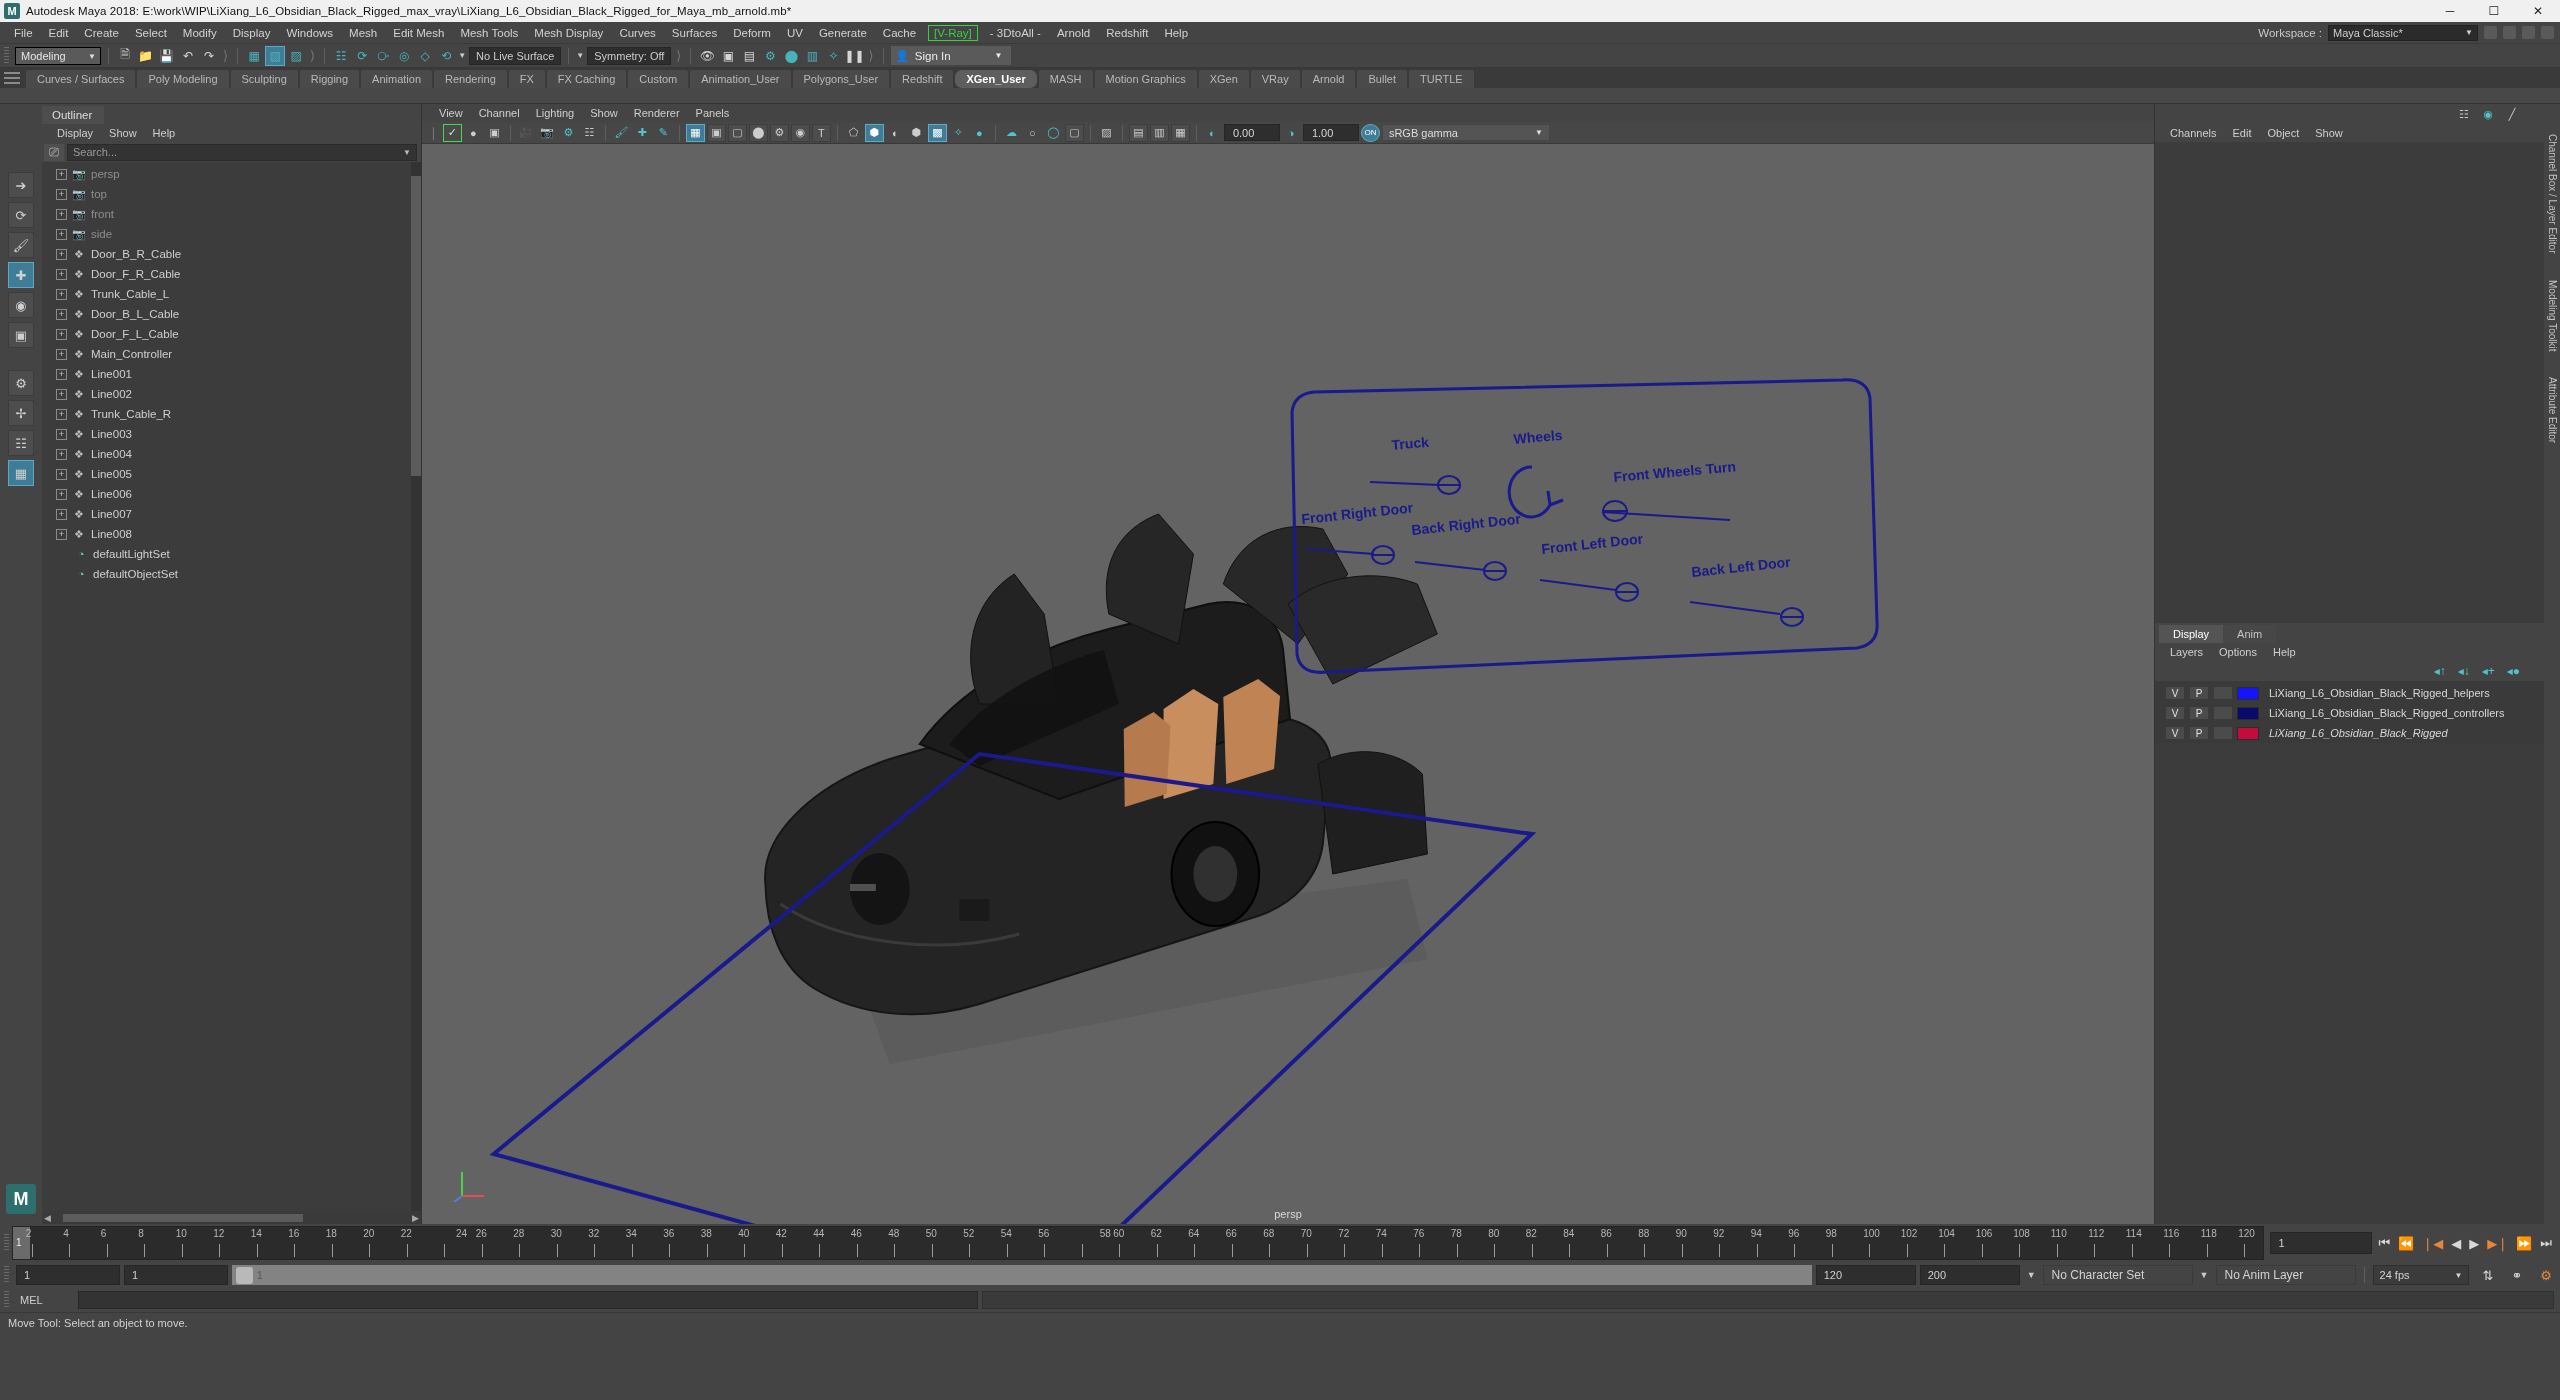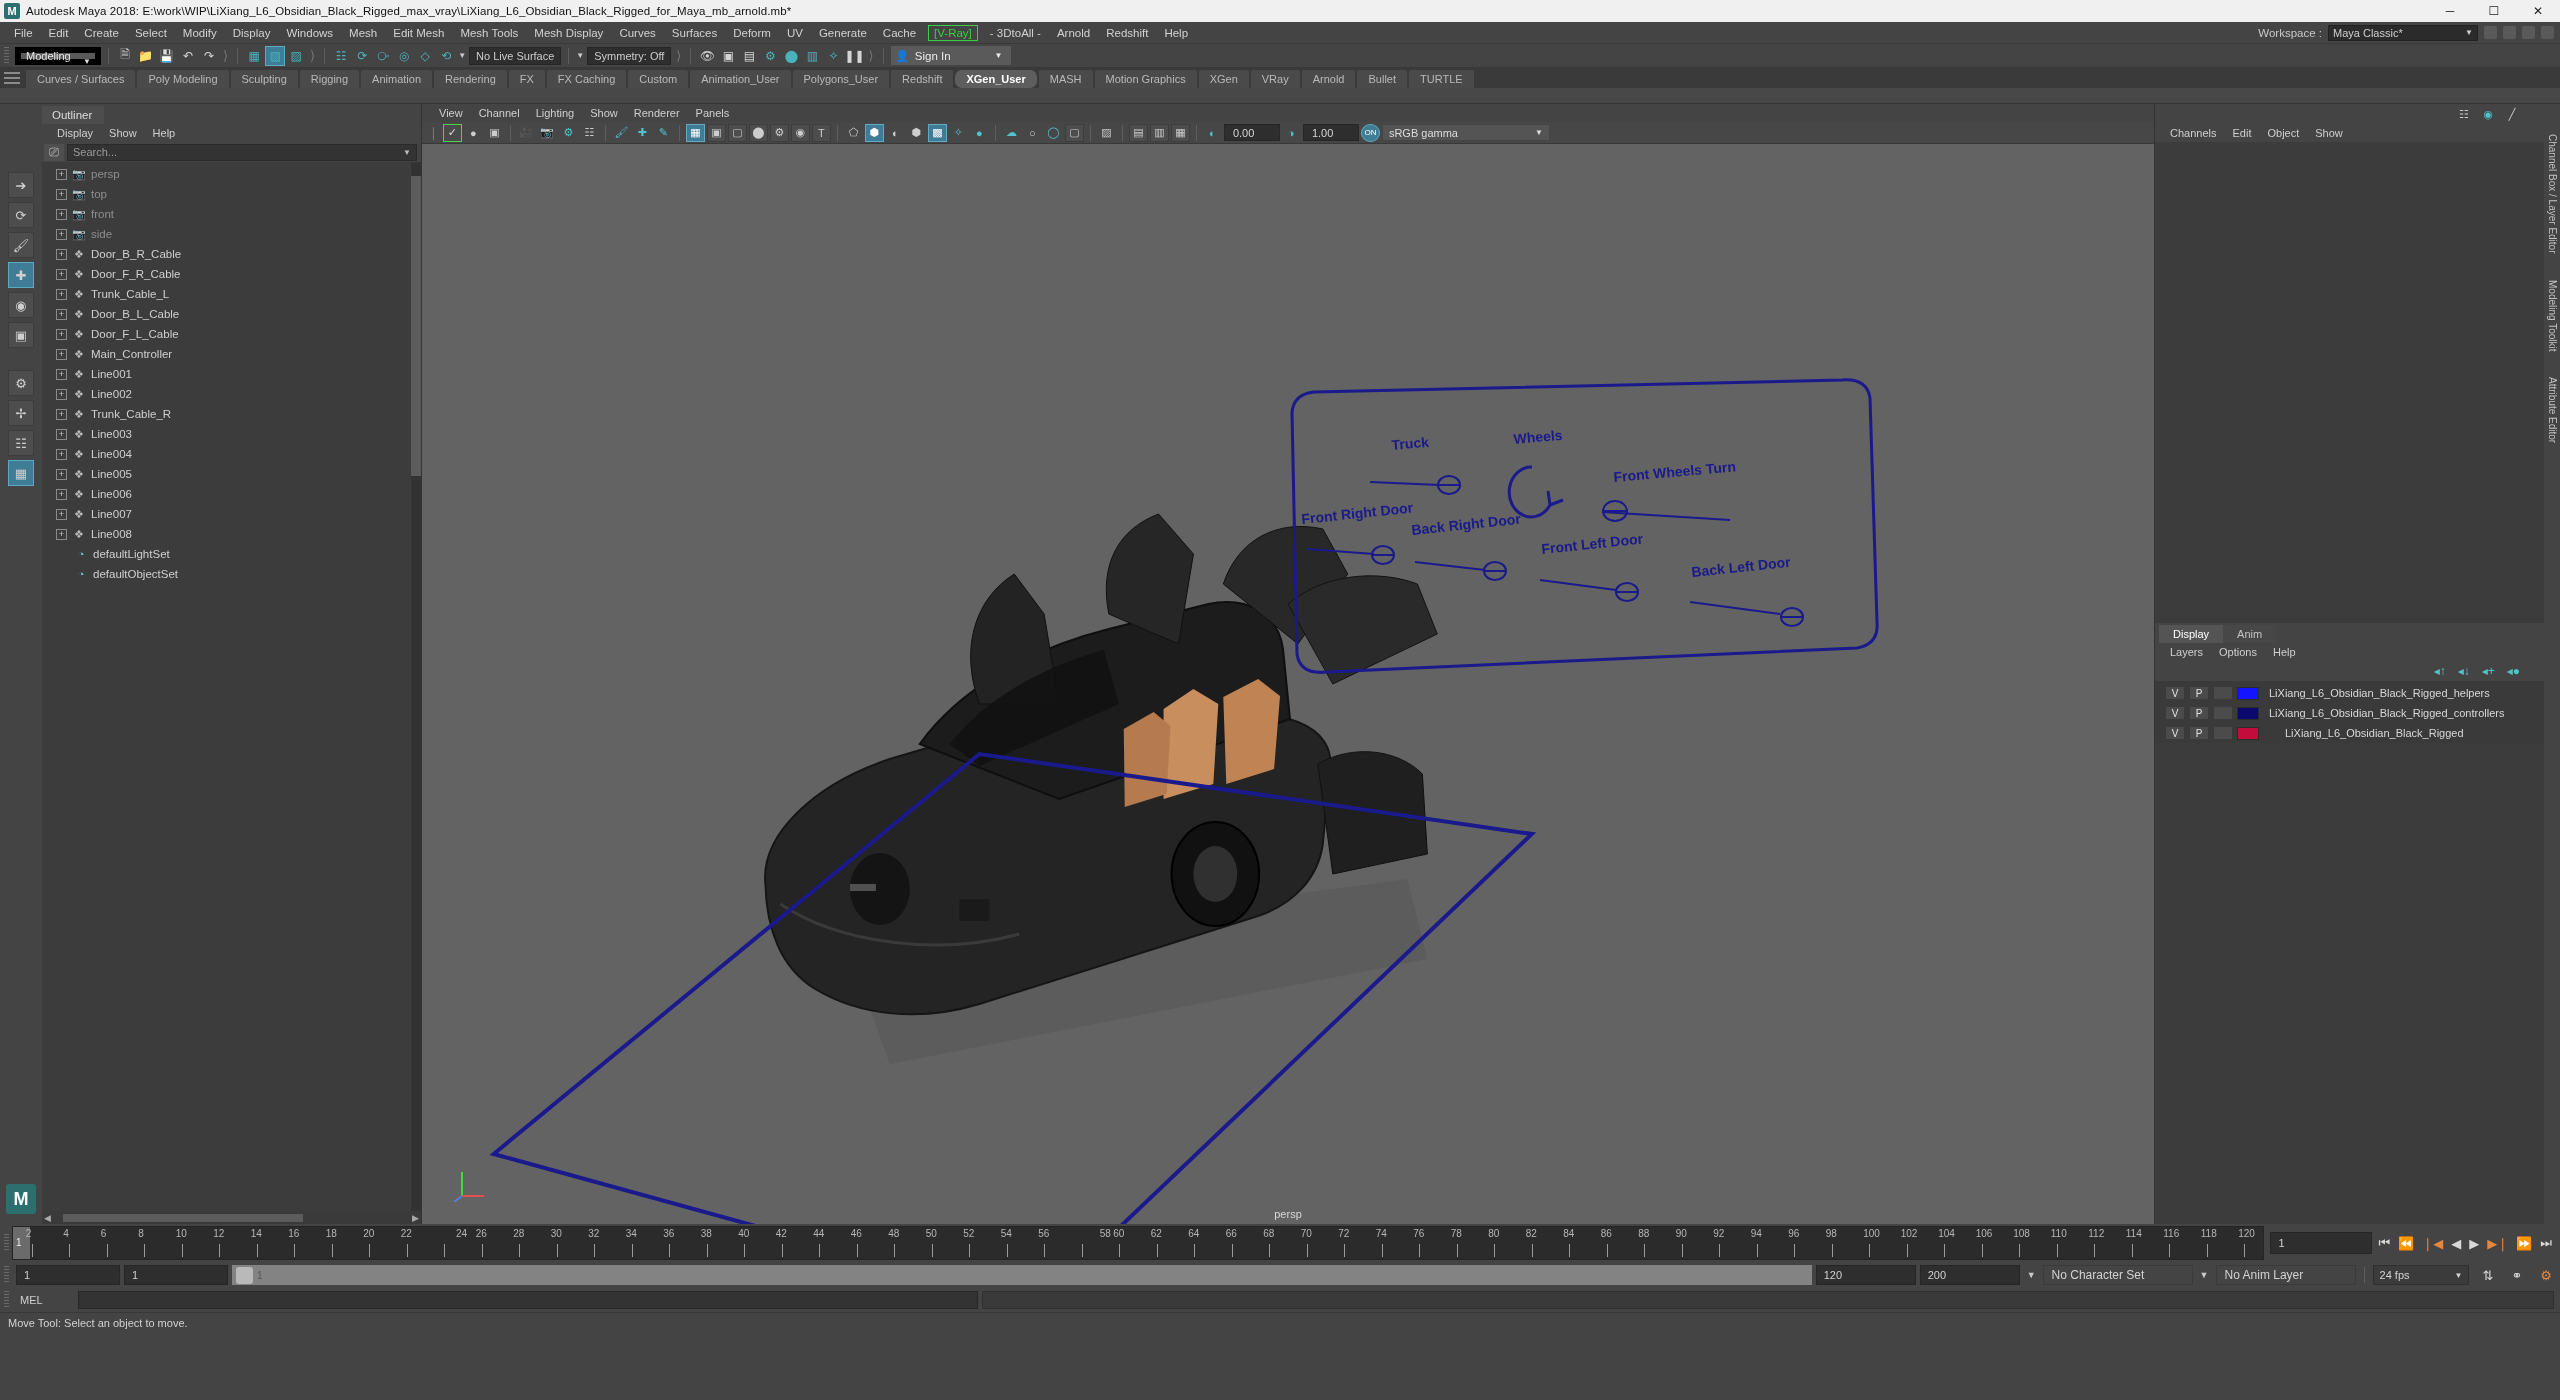--- a/index.html
+++ b/index.html
@@ -33,21 +33,21 @@
   .ws-ico { width:13px; height:13px; background:#5a5a5a; border-radius:2px; }
 
   
   #toolbar { height:24px; background:#444; display:flex; align-items:center;
     gap:3px; padding:0 4px; border-bottom:1px solid #383838; }
   .grip { width:5px; height:18px; background:
       repeating-linear-gradient(to bottom,#6a6a6a 0 1px,transparent 1px 3px);
     margin-right:3px; }
   #mode-select { width:86px; height:18px; background:#5a5a5a; color:#e6e6e6;
     font-size:11px; display:flex; align-items:center; padding:0 5px; position:relative;
-    border:6px solid #000000; }
+    border:1px solid #000000; }
   #mode-select .caret { position:absolute; right:4px; top:4px; font-size:8px; color:#ddd; }
   .tb-sep { width:1px; height:16px; background:#5e5e5e; margin:0 4px; }
   .tb-paren { color:#777; font-size:13px; margin:0 2px; }
   .tb-ico { width:18px; height:18px; display:flex; align-items:center;
     justify-content:center; color:#d5d5d5; font-size:12px; }
   .tb-ico.teal { color:#49b3bd; }
   .tb-ico.active { background:#3f7c96; outline:1px solid #5fa8c4; }
   .tb-field { height:18px; background:#2e2e2e; border:1px solid #262626;
     color:#ccc; font-size:11px; display:flex; align-items:center; padding:0 6px; }
   #signin { height:19px; background:#5a5a5a; display:flex; align-items:center;
@@ -681,21 +681,21 @@
           <div class="layer-cell">P</div>
           <div class="layer-cell blank">&nbsp;</div>
           <div class="layer-swatch" style="background: rgb(10, 10, 110);"></div>
           <span style="margin-left: 6px;">LiXiang_L6_Obsidian_Black_Rigged_controllers</span>
         </div>
         <div class="layer-row">
           <div class="layer-cell">V</div>
           <div class="layer-cell">P</div>
           <div class="layer-cell blank">&nbsp;</div>
           <div class="layer-swatch" style="background: rgb(195, 11, 60);"></div>
-          <span style="margin-left: 22px;">LiXiang_L6_Obsidian_Black_Rigged</span>
+          <span style="margin-left: 6px; font-style: italic;">LiXiang_L6_Obsidian_Black_Rigged</span>
         </div>
       </div>
     <div id="layer-rest"></div>
   </div>
 
   <div id="rtabs">
     <div class="rtab">Channel Box / Layer Editor</div>
     <div class="rtab">Modeling Toolkit</div>
     <div class="rtab">Attribute Editor</div>
   </div>

